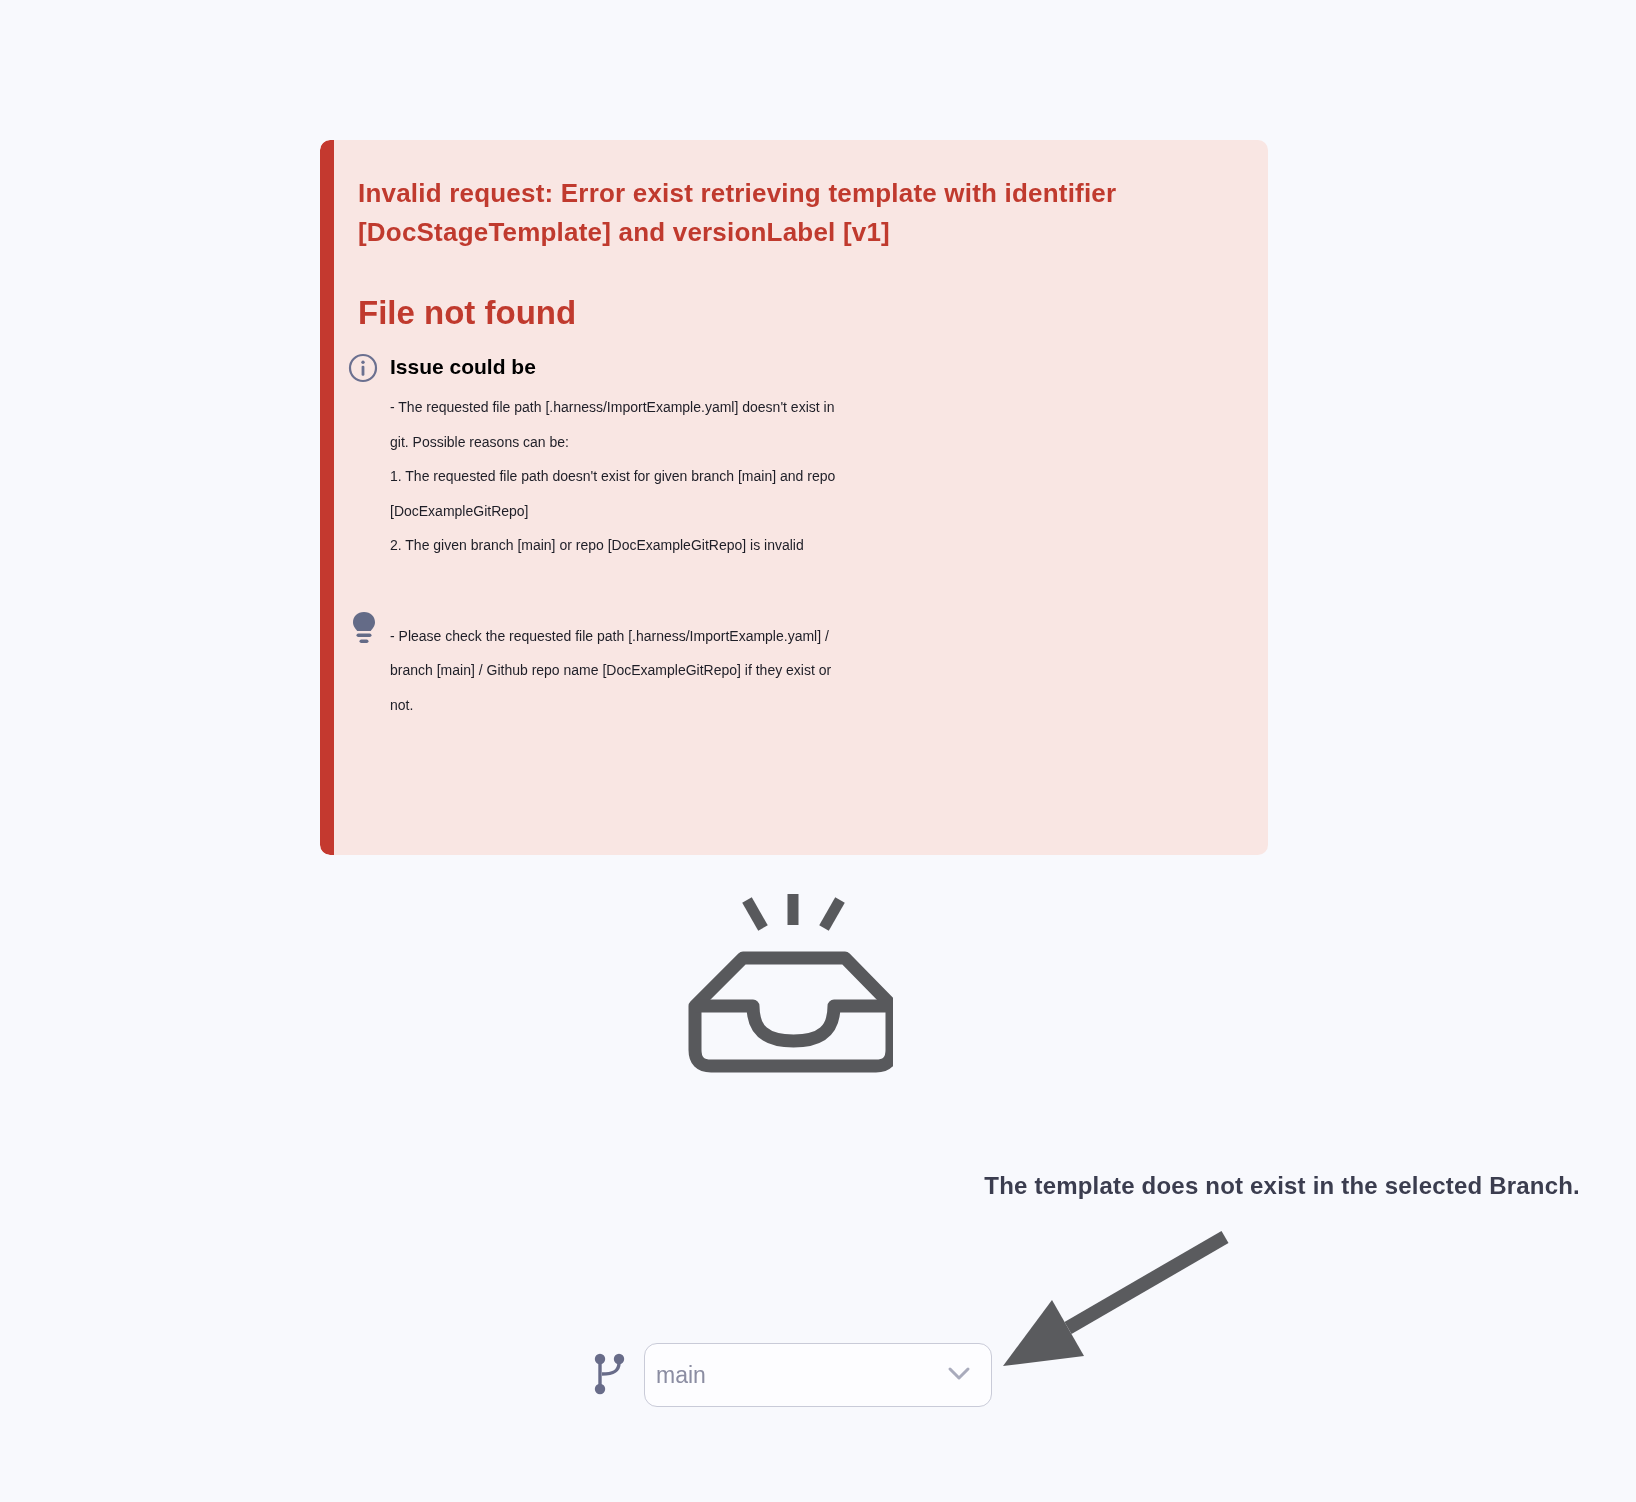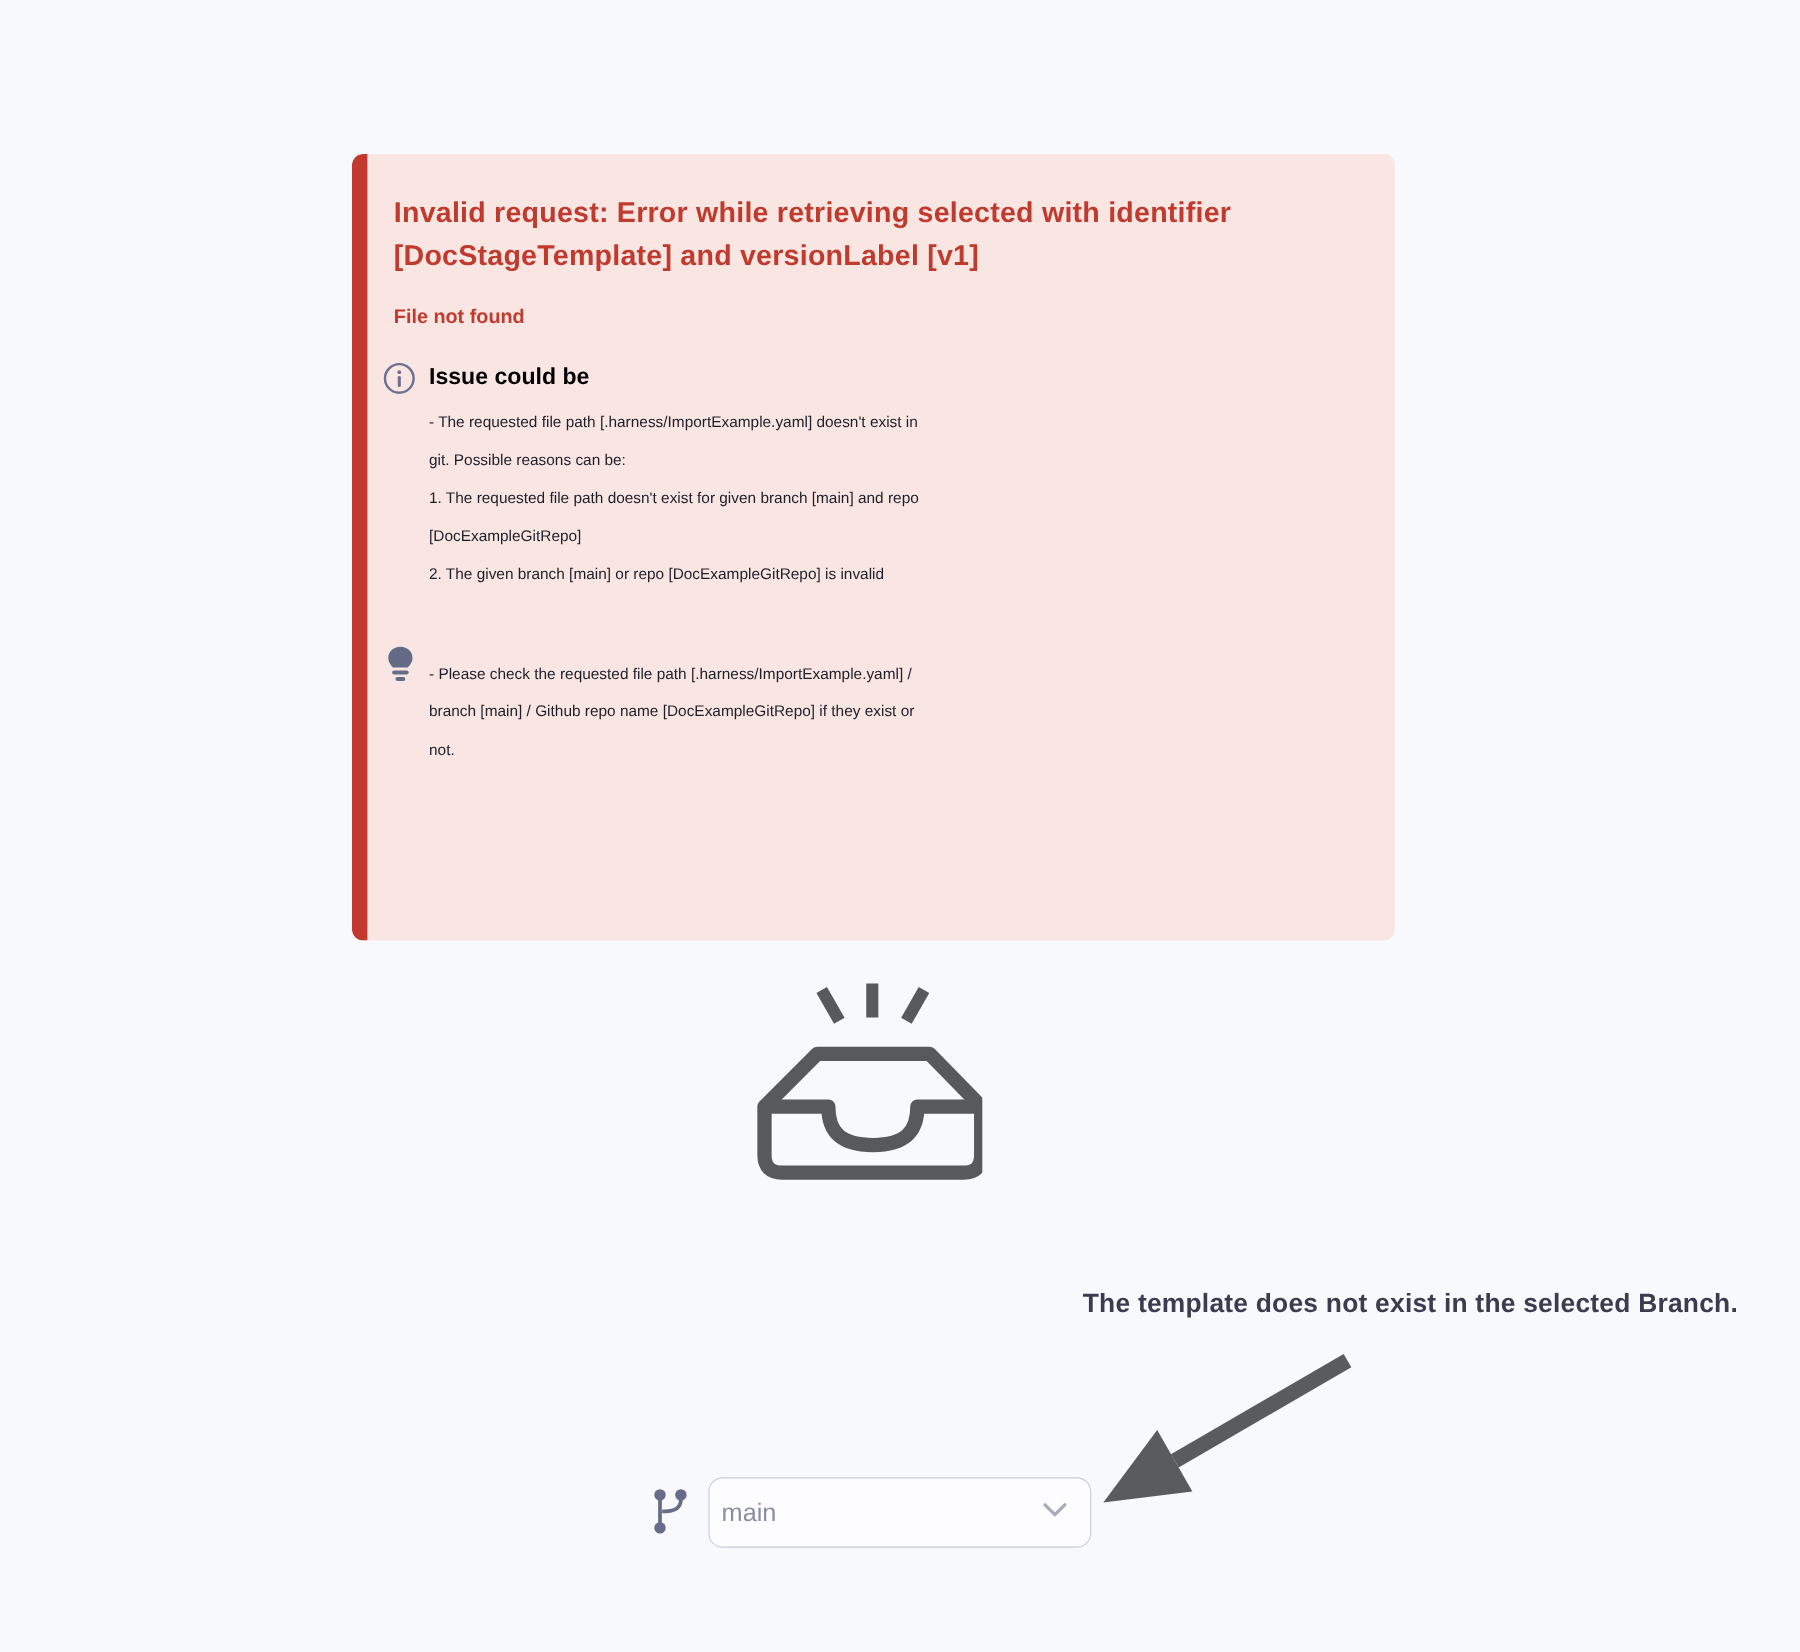--- a/index.html
+++ b/index.html
@@ -36,23 +36,23 @@
   }
   .error-title {
     color: #c03a2e;
     font-size: 26px;
     font-weight: 700;
     line-height: 39px;
     letter-spacing: 0.2px;
     max-width: 800px;
   }
   .error-subtitle {
-    margin-top: 17px;
+    margin-top: 41px;
     color: #c03a2e;
-    font-size: 18px;
+    font-size: 33px;
     font-weight: 700;
     line-height: 39px;
   }
   .section {
     display: grid;
     grid-template-columns: 42px 1fr;
     margin-left: -10px;
     margin-top: 21px;
   }
   .section.suggestions { margin-top: 47px; }
@@ -109,21 +109,21 @@
   .pointer-arrow { position: absolute; left: 995px; top: 1228px; }
 </style>
 </head>
 <body>
 
 <div class="page">
 
   <div class="error-panel">
     <div class="error-accent"></div>
     <div class="error-content">
-      <div class="error-title">Invalid request: Error while retrieving selected with identifier [DocStageTemplate] and versionLabel [v1]</div>
+      <div class="error-title">Invalid request: Error exist retrieving template with identifier [DocStageTemplate] and versionLabel [v1]</div>
       <div class="error-subtitle">File not found</div>
 
       <div class="section">
         <div class="icon-cell">
           <span>
             <svg width="30" height="30" viewBox="0 0 30 30">
               <circle cx="15" cy="15" r="13" fill="none" stroke="#6b7090" stroke-width="2.2"></circle>
               <circle cx="15" cy="9.3" r="1.7" fill="#6b7090"></circle>
               <rect x="13.6" y="12.8" width="2.8" height="10" rx="1.2" fill="#6b7090"></rect>
             </svg>

